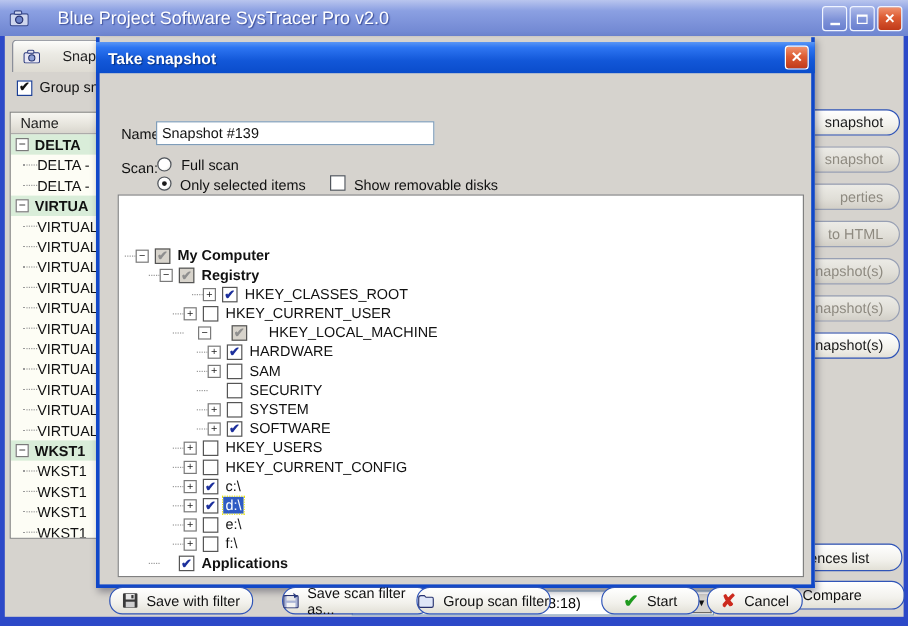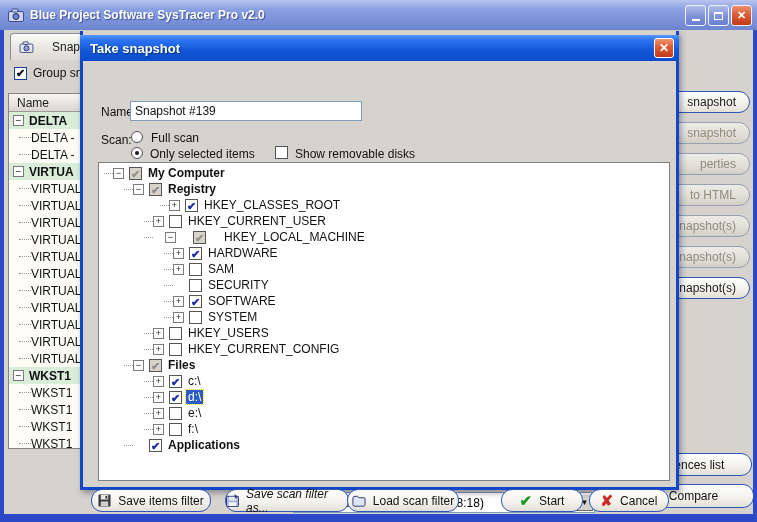--- a/index.html
+++ b/index.html
@@ -7,21 +7,21 @@
   #win {
     position:relative; width:757px; height:522px; overflow:hidden;
     background:#2c49c8; 
   }
   
   .titlebar {
     position:absolute; left:0; top:0; width:757px; height:30px;
     background:linear-gradient(180deg,#b9c5ee 0%, #8ba0e2 30%, #7a90d8 70%, #6e85d0 100%);
     display:flex; align-items:center; padding:0 8px; z-index:2;
   }
-  .titlebar .apptitle { color:#fff; font-size:12px; font-weight:bold; margin-left:6px; text-shadow:1px 1px 1px #3c4f9a; }
+  .titlebar .apptitle { color:#fff; font-size:15px; font-weight:normal; margin-left:24px; text-shadow:1px 1px 1px #3c4f9a; }
   .winbtns { position:absolute; right:5px; top:5px; display:flex; gap:2px; }
   .wbtn {
     width:21px; height:21px; border-radius:3px; border:1px solid #f0f4ff;
     color:#fff; font-size:11px; font-weight:bold; display:flex; align-items:center; justify-content:center;
     background:linear-gradient(180deg,#aebbe9 0%, #7e92d8 50%, #6density 100%);
     background:linear-gradient(180deg,#aebbe9 0%, #7e92d8 55%, #697fcf 100%);
   }
   .wbtn.close { background:linear-gradient(180deg,#f0926f 0%, #dd5c33 45%, #c03a1a 100%); }
   .wbtn .maxglyph { width:9px; height:8px; border:1px solid #fff; border-top:2px solid #fff; display:block; }
   .wbtn .minglyph { width:8px; height:2px; background:#fff; display:block; margin-top:9px; }
@@ -367,21 +367,21 @@
       <span class="flabel" style="left:18px; top:68px;">Scan:</span>
       <span class="radio" style="left:48px; top:66px;"></span>
       <span class="flabel" style="left:68px; top:66px;">Full scan</span>
       <span class="radio sel" style="left:48px; top:82px;"></span>
       <span class="flabel" style="left:67px; top:82px;">Only selected items</span>
       <span class="cb13" style="left:192px; top:81px;"></span>
       <span class="flabel" style="left:212px; top:82px;">Show removable disks</span>
 
       <div class="tree">
 
-      <div class="trow bold x-minus c-mixed" style="padding-left: 0px;">
+      <div class="trow bold x-minus c-mixed" style="padding-left: 0px; margin-top: 40px;">
             <span class="stub"></span>
             <span class="expand"></span>
             <span class="cb"></span>
             <span class="tlabel">My Computer</span>
           </div>
           <div class="trow bold x-minus c-mixed" style="padding-left: 20px;">
             <span class="stub"></span>
             <span class="expand"></span>
             <span class="cb"></span>
             <span class="tlabel">Registry</span>
@@ -415,49 +415,43 @@
             <span class="expand"></span>
             <span class="cb"></span>
             <span class="tlabel">SAM</span>
           </div>
           <div class="trow x-none c-off" style="padding-left: 60px;">
             <span class="stub"></span>
             <span class="expand"></span>
             <span class="cb"></span>
             <span class="tlabel">SECURITY</span>
           </div>
+          <div class="trow x-plus c-off" style="padding-left: 60px;">
+            <span class="stub"></span>
+            <span class="expand"></span>
+            <span class="cb"></span>
+            <span class="tlabel">SYSTEM</span>
+          </div>
           <div class="trow x-plus c-on" style="padding-left: 60px;">
             <span class="stub"></span>
             <span class="expand"></span>
             <span class="cb"></span>
             <span class="tlabel">SOFTWARE</span>
           </div>
-          <div class="trow x-plus c-off" style="padding-left: 60px;">
-            <span class="stub"></span>
-            <span class="expand"></span>
-            <span class="cb"></span>
-            <span class="tlabel">SYSTEM</span>
-          </div>
           <div class="trow x-plus c-off" style="padding-left: 40px;">
             <span class="stub"></span>
             <span class="expand"></span>
             <span class="cb"></span>
             <span class="tlabel">HKEY_USERS</span>
           </div>
           <div class="trow x-plus c-off" style="padding-left: 40px;">
             <span class="stub"></span>
             <span class="expand"></span>
             <span class="cb"></span>
             <span class="tlabel">HKEY_CURRENT_CONFIG</span>
-          </div>
-          <div class="trow bold x-minus c-mixed" style="padding-left: 20px;">
-            <span class="stub"></span>
-            <span class="expand"></span>
-            <span class="cb"></span>
-            <span class="tlabel">Files</span>
           </div>
           <div class="trow x-plus c-on" style="padding-left: 40px;">
             <span class="stub"></span>
             <span class="expand"></span>
             <span class="cb"></span>
             <span class="tlabel">c:\</span>
           </div>
           <div class="trow selected x-plus c-on" style="padding-left: 40px;">
             <span class="stub"></span>
             <span class="expand"></span>
@@ -486,40 +480,40 @@
 
       <div class="xpbtn dfbtn" style="left:8px; width:120px;">
         <span>
           <svg width="13" height="13" viewBox="0 0 14 14">
               <rect x="0.5" y="0.5" width="13" height="13" rx="1" fill="#3a3a3a"></rect>
               <rect x="3" y="1" width="8" height="5" fill="#e8e8e8"></rect>
               <rect x="8" y="2" width="2" height="3" fill="#3a3a3a"></rect>
               <rect x="3" y="8" width="8" height="5" fill="#cfcfcf"></rect>
             </svg>
         </span>
-        <span>Save items filter</span>
+        <span>Save with filter</span>
       </div>
-      <div class="xpbtn dfbtn" style="left:142px; width:124px;font-style:italic;">
+      <div class="xpbtn dfbtn" style="left:152px; width:124px;">
         <span>
           <svg width="13" height="13" viewBox="0 0 14 14">
               <rect x="0.5" y="2.5" width="13" height="11" rx="1" fill="#aab4d6" stroke="#26306e"></rect>
               <rect x="3" y="3" width="8" height="4" fill="#e8e8e8"></rect>
               <rect x="3" y="9" width="8" height="4" fill="#f4f4f4"></rect>
               <path d="M9 0 L13 3 L10 5 Z" fill="#2b3a7e"></path>
             </svg>
         </span>
         <span>Save scan filter as...</span>
       </div>
       <div class="xpbtn dfbtn" style="left:264px; width:112px;">
         <span>
           <svg width="14" height="12" viewBox="0 0 15 12">
               <path d="M1 3 Q1 1 3 1 L6 1 L7.5 2.5 L13 2.5 Q14 2.5 14 4 L14 10 Q14 11.5 12.5 11.5 L2.5 11.5 Q1 11.5 1 10 Z" fill="#dfe6f8" stroke="#26306e"></path>
             </svg>
         </span>
-        <span>Load scan filter</span>
+        <span>Group scan filter</span>
       </div>
       <div class="xpbtn dfbtn" style="left:418px; width:82px;">
         <span class="icon-check">✔</span>
         <span>Start</span>
       </div>
       <div class="xpbtn dfbtn" style="left:506px; width:80px;">
         <span class="icon-x">✘</span>
         <span>Cancel</span>
       </div>
 

